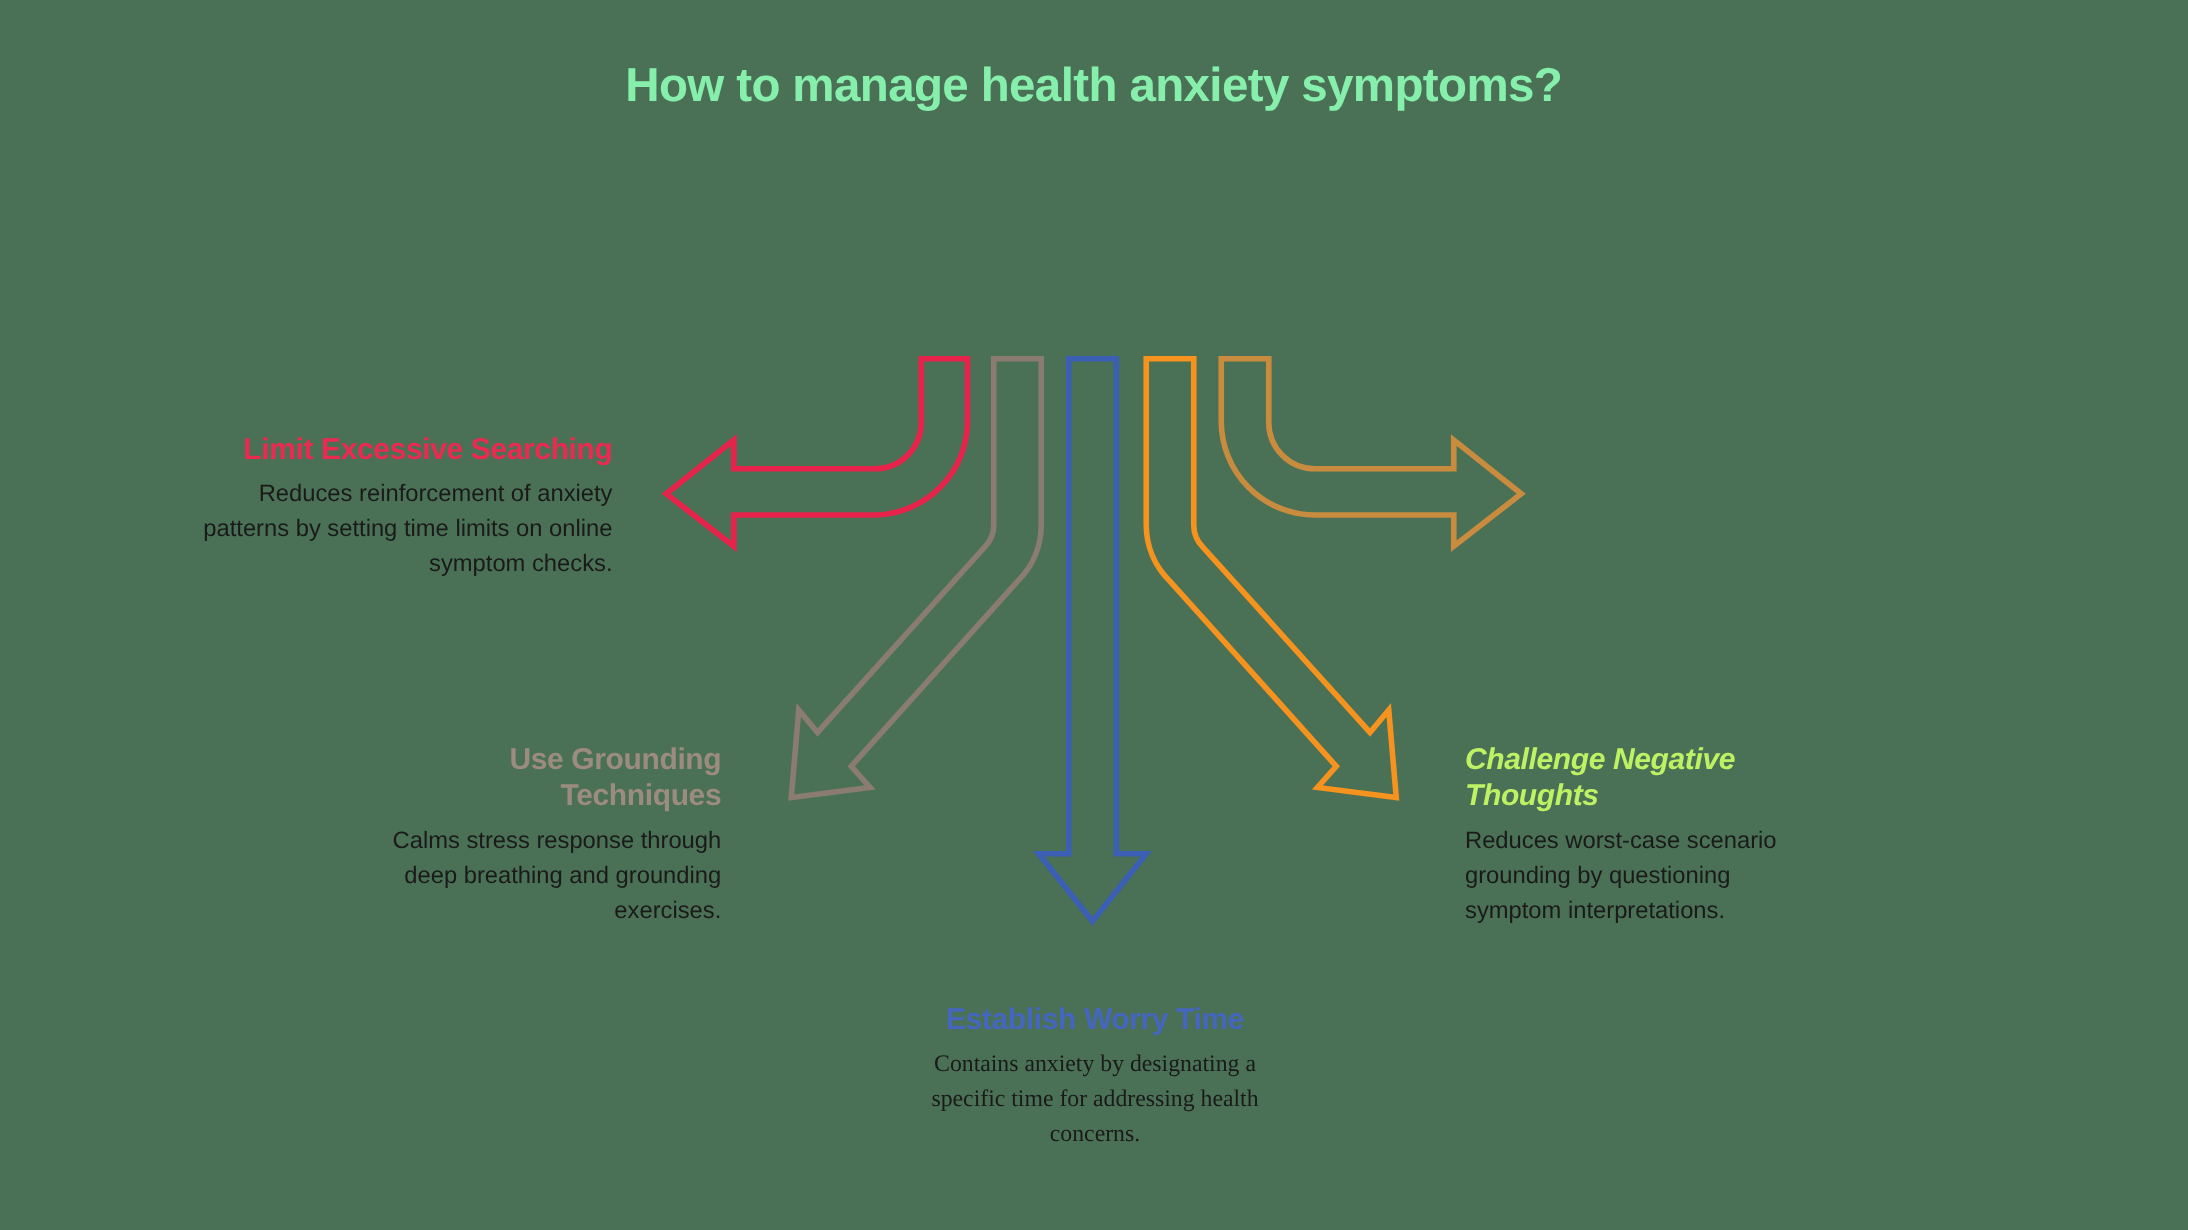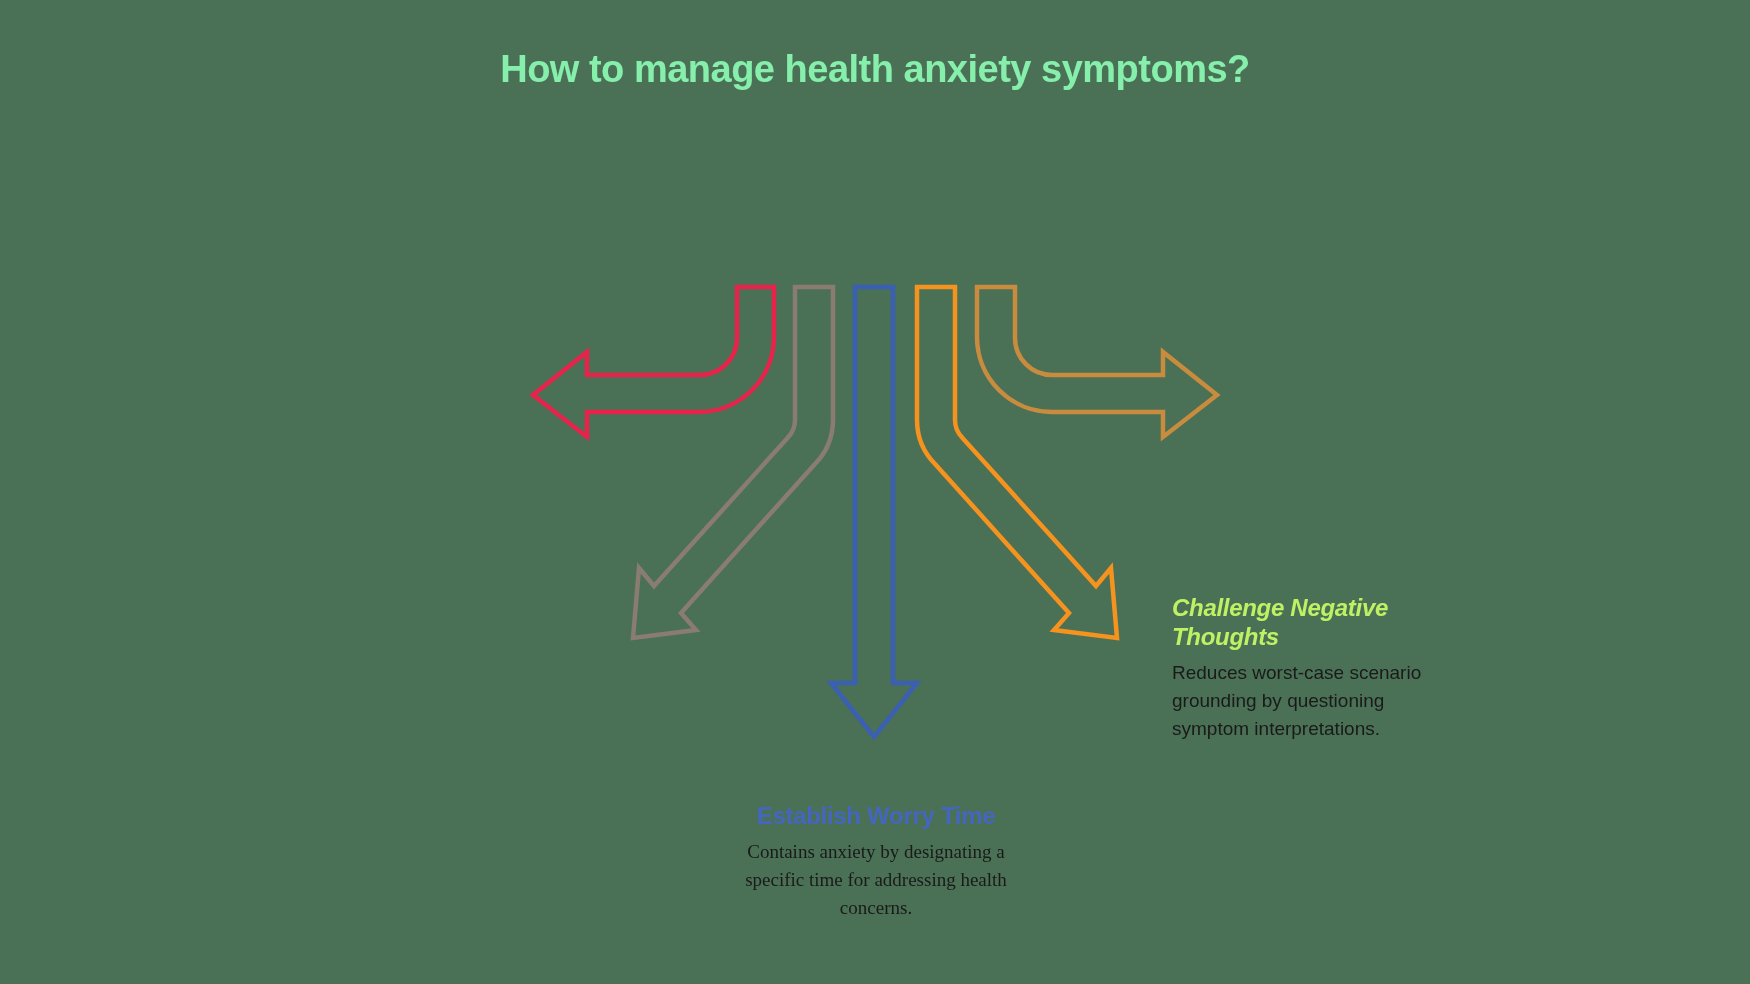--- a/index.html
+++ b/index.html
@@ -80,21 +80,30 @@
 
     <path fill="none" stroke-width="4.5" d="M 795 287 L 833 287 L 833 420 A 63 63 0 0 1 814.5 464.5 L 681 613 L 696 630 L 633 638 L 639 568 L 654 586 L 787.7 437.7 A 25 25 0 0 0 795 420 Z" stroke="#8A7C71"></path>
 
     <path fill="none" stroke-width="4.5" d="M 855 287 L 893 287 L 893 683 L 917 683 L 874 737 L 831 683 L 855 683 Z" stroke="#3A5FB4"></path>
 
     <path fill="none" stroke-width="4.5" d="M 955 287 L 917 287 L 917 420 A 63 63 0 0 0 935.5 464.5 L 1069 613 L 1054 630 L 1117 638 L 1111 568 L 1096 586 L 962.3 437.7 A 25 25 0 0 1 955 420 Z" stroke="#F6921E"></path>
 
     <path fill="none" stroke-width="4.5" d="M 977 287 L 1015 287 L 1015 338 A 37 37 0 0 0 1052 375 L 1163 375 L 1163 352 L 1217 395 L 1163 437 L 1163 412 L 1052 412 A 75 75 0 0 1 977 337 Z" stroke="#C98C3E"></path>
   </svg>
 
+  <div class="section s-limit">
+    <h2 class="sec-title" style="color: rgb(234, 42, 80);">Limit Excessive Searching</h2>
+    <p class="sec-desc">Reduces reinforcement of anxiety patterns by setting time limits on online symptom checks.</p>
+  </div>
 
+  <div class="section s-grounding">
+    <h2 class="sec-title" style="color: rgb(156, 139, 127);">Use Grounding
+Techniques</h2>
+    <p class="sec-desc">Calms stress response through deep breathing and grounding exercises.</p>
+  </div>
 
   <div class="section s-worry">
     <h2 class="sec-title" style="color: rgb(69, 102, 190);">Establish Worry Time</h2>
     <p class="sec-desc">Contains anxiety by designating a specific time for addressing health concerns.</p>
   </div>
 
   <div class="section s-challenge">
     <h2 class="sec-title" style="color: #bef264; font-style: italic;">Challenge Negative
 Thoughts</h2>
     <p class="sec-desc">Reduces worst-case scenario grounding by questioning symptom interpretations.</p>

